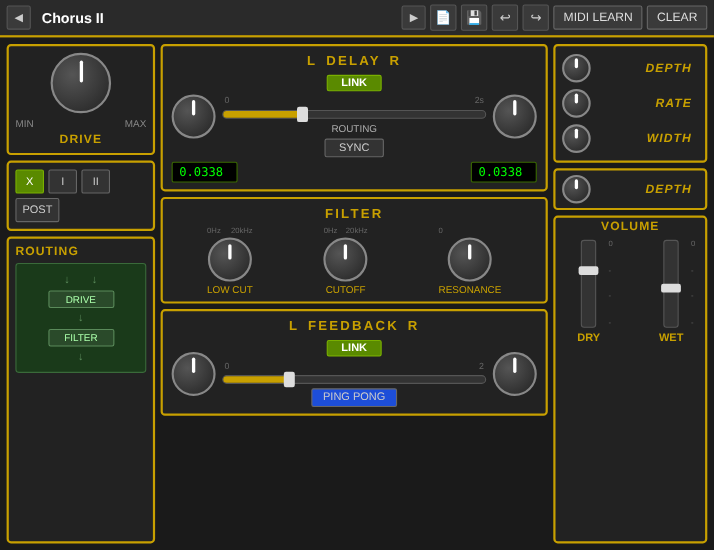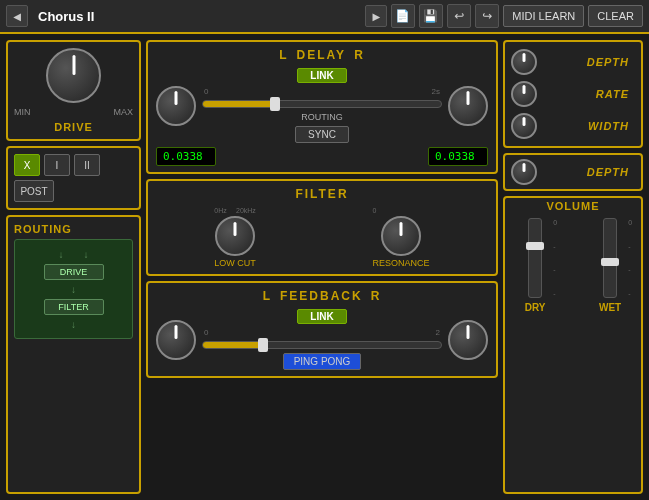--- a/index.html
+++ b/index.html
@@ -599,20 +599,28 @@
         <div class="knob-group">
           <div class="knob-ticks">
             <span>0Hz</span>
             <span>20kHz</span>
           </div>
           <div class="knob medium"></div>
           <span class="knob-label">LOW CUT</span>
         </div>
         <div class="knob-group">
           <div class="knob-ticks">
+            <span>0Hz</span>
+            <span>20kHz</span>
+          </div>
+          <div class="knob medium"></div>
+          <span class="knob-label">CUTOFF</span>
+        </div>
+        <div class="knob-group">
+          <div class="knob-ticks">
             <span>0</span>
             <span></span>
           </div>
           <div class="knob medium"></div>
           <span class="knob-label">RESONANCE</span>
         </div>
       </div>
     </div>
 
     <div class="feedback-section">

